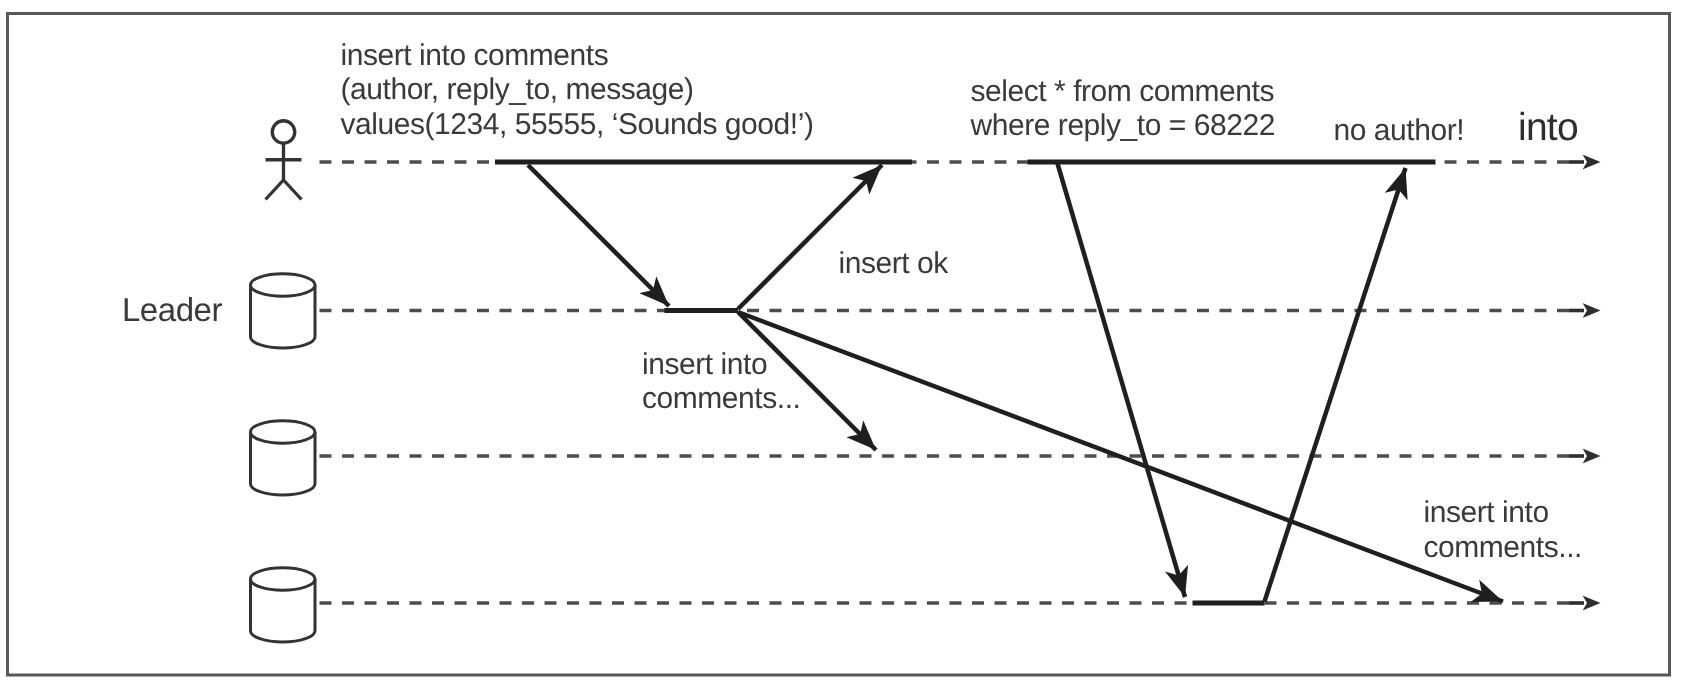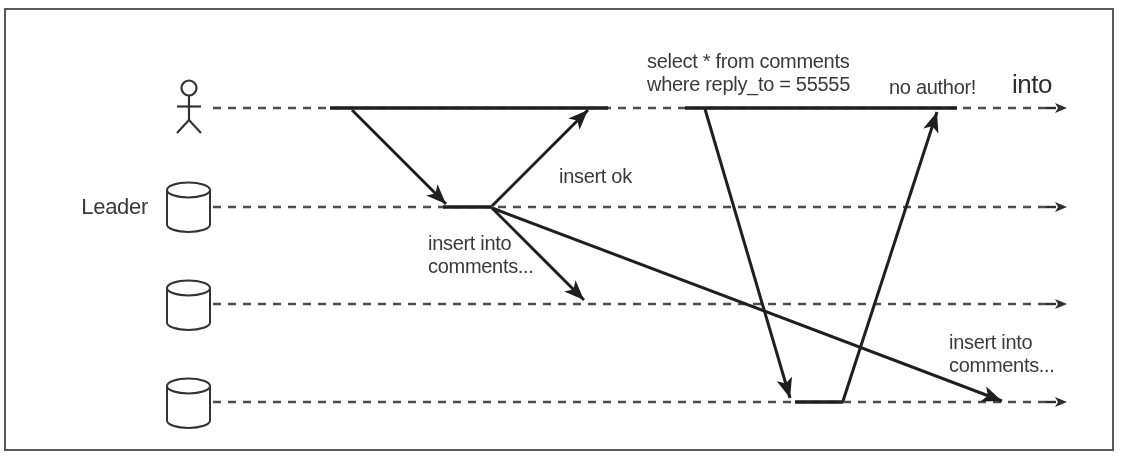--- a/index.html
+++ b/index.html
@@ -80,24 +80,27 @@
       </g>
       <g>
         <path d="M167,386 L167,420.5 A21.5 7.5 0 0 0 210,420.5 L210,386"></path>
         <ellipse cx="188.5" cy="386" rx="21.5" ry="7.5"></ellipse>
       </g>
     </g>
   </svg>
 
   <div class="actor-lbl" style="left:30px;top:194px;">Leader</div>
 
+  <div class="lbl" style="left:227px;top:26px;">insert into comments
+(author, reply_to, message)
+values(1234, 55555, ‘Sounds good!’)</div>
   <div class="lbl" style="left:559px;top:149px;margin-top:16px;">insert ok</div>
   <div class="lbl" style="left:428px;top:232px;">insert into
 comments...</div>
   <div class="lbl" style="left:949px;top:331px;">insert into
 comments...</div>
   <div class="lbl" style="left:647px;top:50px;">select * from comments
-where reply_to = 55555</div>
+where reply_to = 68222</div>
   <div class="lbl" style="left:889px;top:76px;">no author!</div>
 
   <div class="time-lbl" style="left:1012px;top:69px;">into</div>
 
 </div>
 
 </body></html>

